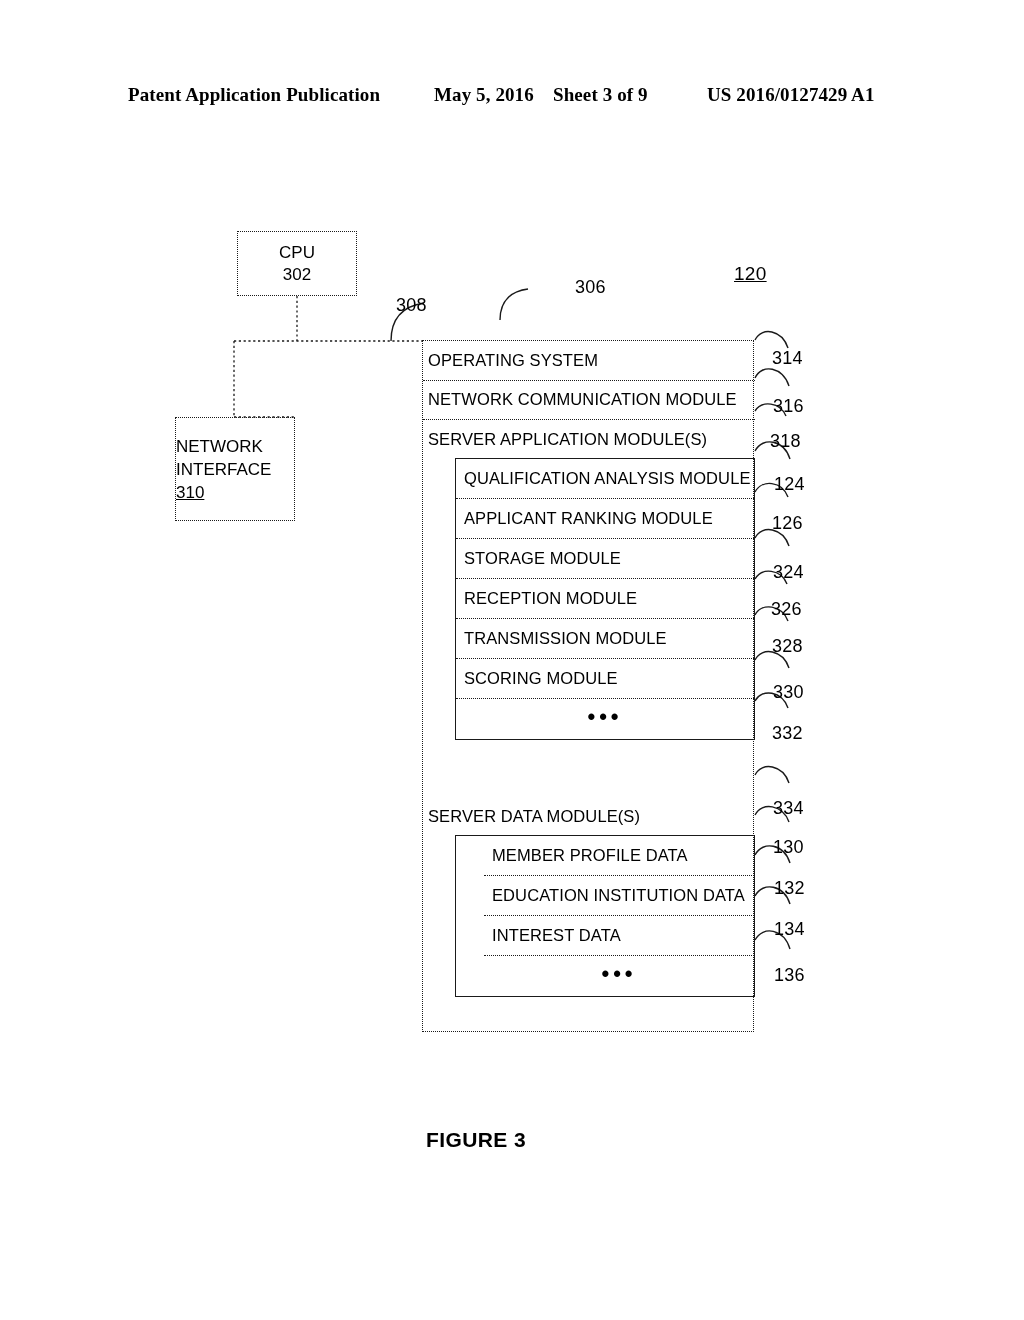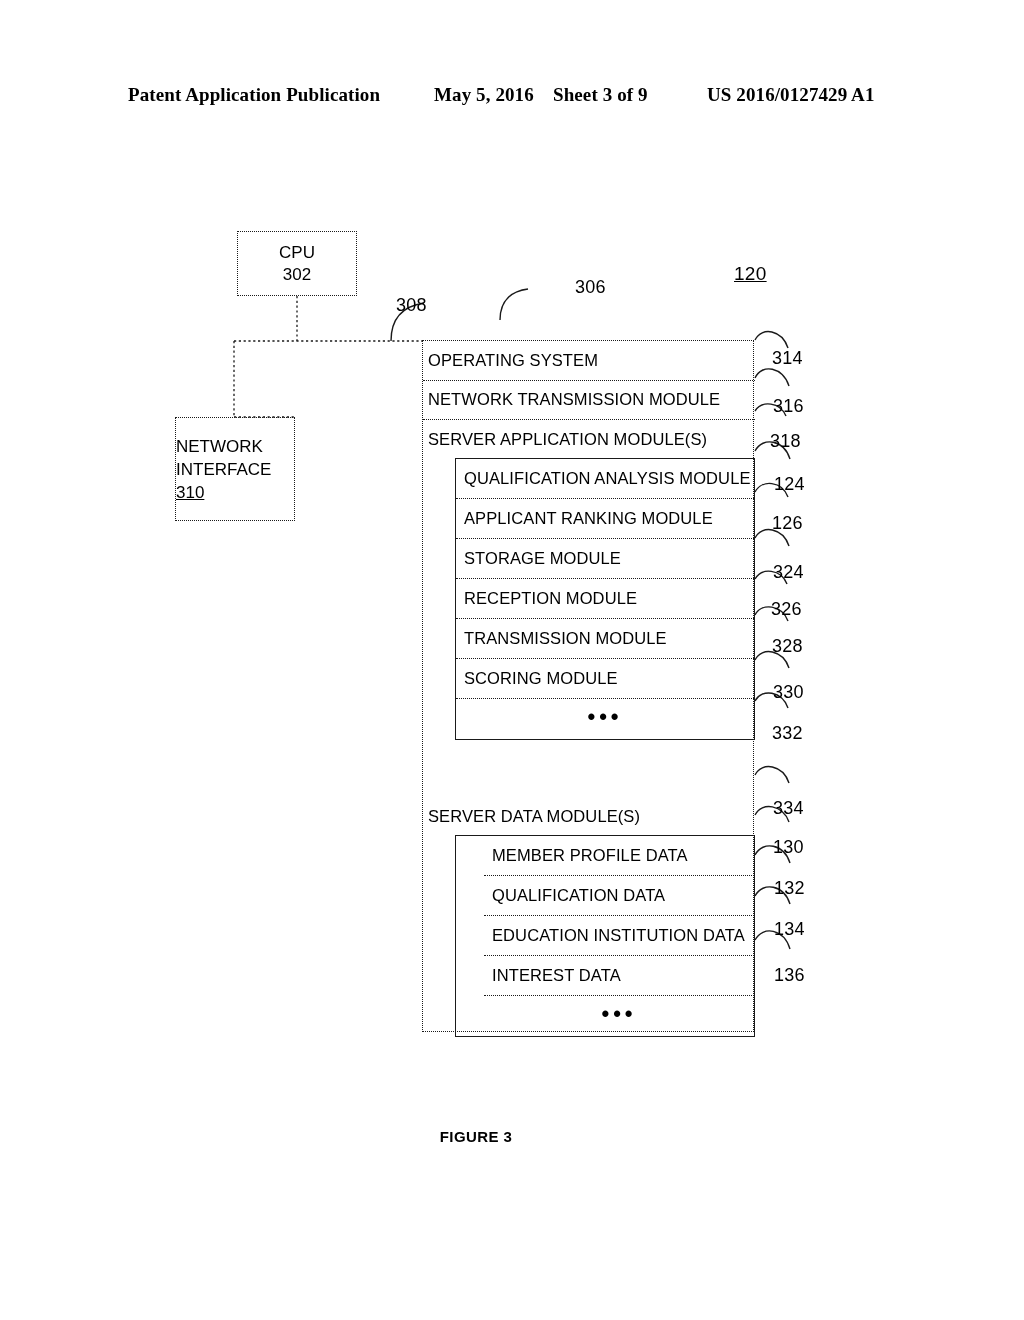--- a/index.html
+++ b/index.html
@@ -36,21 +36,21 @@
 
   
   .figure-caption {
     position: absolute;
     top: 1128px;
     left: 0;
     width: 952px;
     text-align: center;
     font-family: "Liberation Sans", sans-serif;
     font-weight: bold;
-    font-size: 15px;
+    font-size: 21px;
     letter-spacing: 0.4px;
   }
 
   
   #drawing {
     position: absolute;
     top: 0;
     left: 0;
     width: 1024px;
     height: 1320px;
@@ -209,21 +209,21 @@
   <div>INTERFACE</div>
   <div class="u-num">310</div>
 </div>
 
 <div class="dbox mem-box">
 
   <div class="mrow" style="top:0px;">
     <span>OPERATING SYSTEM</span>
   </div>
   <div class="mrow" style="top:39px;">
-    <span>NETWORK TRANSMISSION MODULE</span>
+    <span>NETWORK COMMUNICATION MODULE</span>
   </div>
   <div class="mrow" style="top:78px; border-bottom:none;">
     <span>SERVER APPLICATION MODULE(S)</span>
   </div>
 
   <div class="group-box" style="top:117px;">
     <div class="grow">
       <span>QUALIFICATION ANALYSIS MODULE</span>
       </div>
     <div class="grow">
@@ -246,23 +246,20 @@
       </div>
   </div>
 
   <div class="mrow" style="top:455px; border-bottom:none;">
     <span>SERVER DATA MODULE(S)</span>
   </div>
 
   <div class="group-box" style="top:494px;padding-left:28px;">
     <div class="grow">
       <span>MEMBER PROFILE DATA</span>
-      </div>
-    <div class="grow">
-      <span>QUALIFICATION DATA</span>
       </div>
     <div class="grow">
       <span>EDUCATION INSTITUTION DATA</span>
       </div>
     <div class="grow">
       <span>INTEREST DATA</span>
       </div>
     <div class="grow ellipsis">
       <span>•••</span>
       </div>

